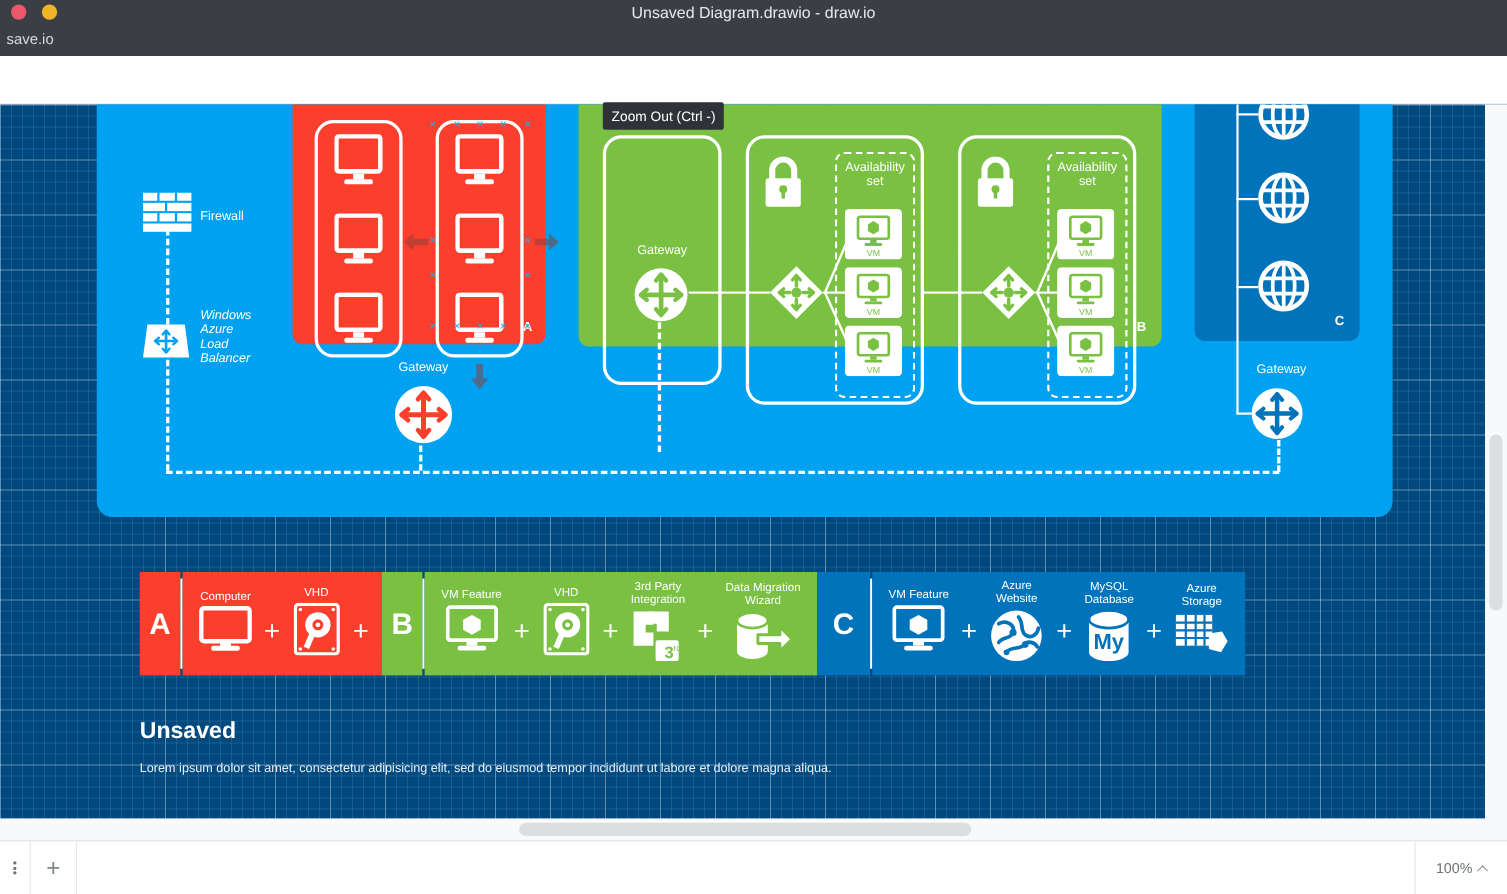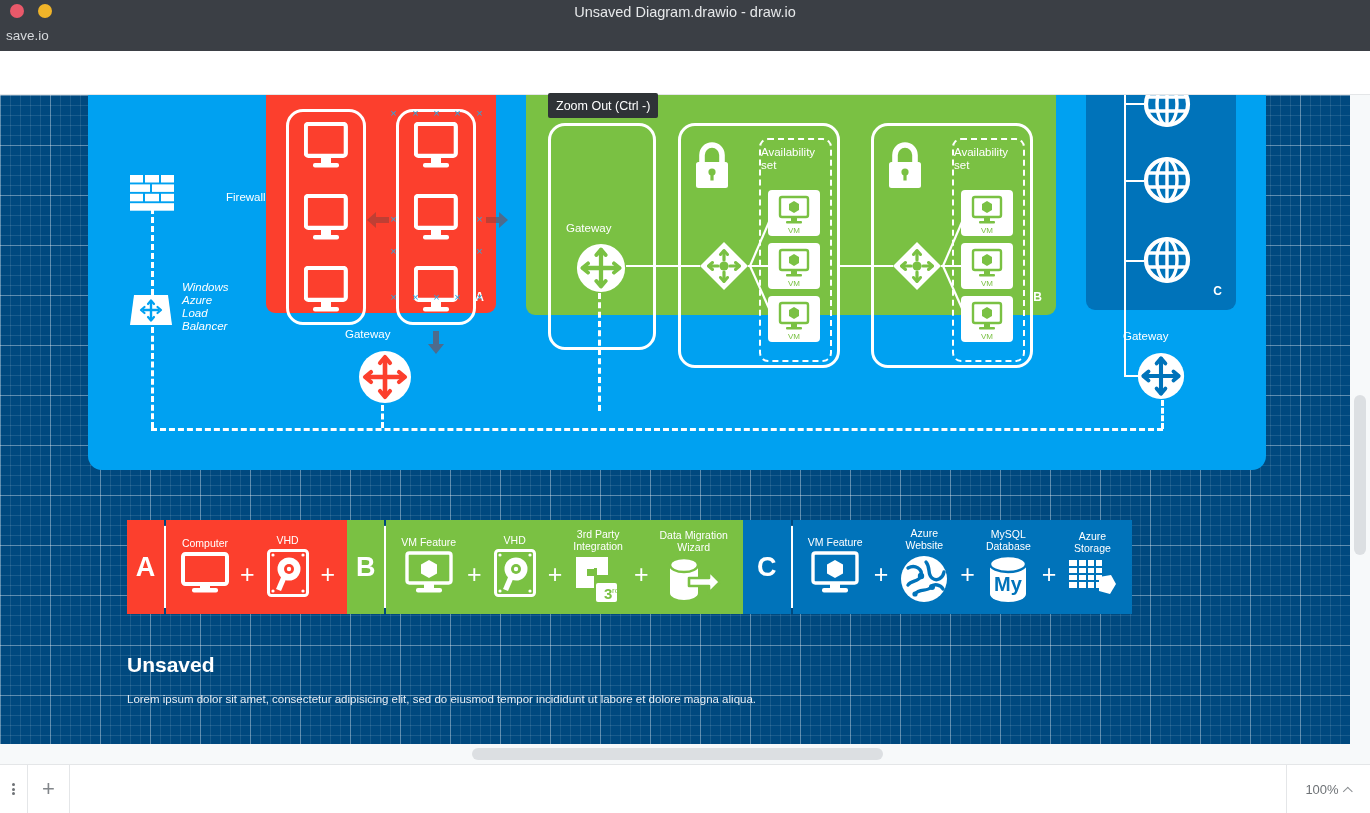--- a/index.html
+++ b/index.html
@@ -112,21 +112,21 @@
 
   .rbox{
     position:absolute; border:3px solid #fff; border-radius:17px;
   }
   .dashbox{
     position:absolute; border:2px dashed #fff; border-radius:9px;
   }
 
   .mon{ position:absolute; }
   .lbl-white{
-    position:absolute; color:#fff; font-size:11.5px; line-height:13px; text-align:left;
+    position:absolute; color:#fff; font-size:11.5px; line-height:13px; text-align:center;
   }
   .lbl-white.left{ text-align:left; }
 
   
   .vdash{
     position:absolute; width:0; border-left:3px dashed #fff;
   }
   .hdash{
     position:absolute; height:0; border-top:3px dashed #fff;
   }
@@ -306,21 +306,21 @@
       <rect x="15" y="0" width="14" height="7.5" fill="#fff"></rect>
       <rect x="31" y="0" width="13" height="7.5" fill="#fff"></rect>
       <rect x="0" y="9.4" width="20" height="7.5" fill="#fff"></rect>
       <rect x="22" y="9.4" width="22" height="7.5" fill="#fff"></rect>
       <rect x="0" y="18.8" width="13" height="7.5" fill="#fff"></rect>
       <rect x="15" y="18.8" width="14" height="7.5" fill="#fff"></rect>
       <rect x="31" y="18.8" width="13" height="7.5" fill="#fff"></rect>
       <rect x="0" y="28.2" width="44" height="7.5" fill="#fff"></rect>
     </svg>
   </div>
-  <div class="lbl-white left" style="left:182px; top:96px; width:70px;margin-left:44px;">Firewall</div>
+  <div class="lbl-white left" style="left:182px; top:96px; width:70px;">Firewall</div>
 
   <div class="vdash" style="left:151px; top:113px; height:87px;"></div>
 
   <div class="mon" style="left:128px; top:196px;">
     <svg width="46" height="38" viewBox="0 0 46 38">
       <path d="M6 4 H40 L44 34 H2 Z" fill="#fff"></path>
       <path d="M23 10 L23 29 M16 19 L30 19" stroke="#00A1F1" stroke-width="2.4" stroke-linecap="round"></path>
       <path d="M20 13 L23 9.5 L26 13" stroke="#00A1F1" stroke-width="2.2" fill="none" stroke-linecap="round" stroke-linejoin="round"></path>
       <path d="M20 26 L23 29.5 L26 26" stroke="#00A1F1" stroke-width="2.2" fill="none" stroke-linecap="round" stroke-linejoin="round"></path>
       <path d="M16.5 16 L13 19 L16.5 22" stroke="#00A1F1" stroke-width="2.2" fill="none" stroke-linecap="round" stroke-linejoin="round"></path>

